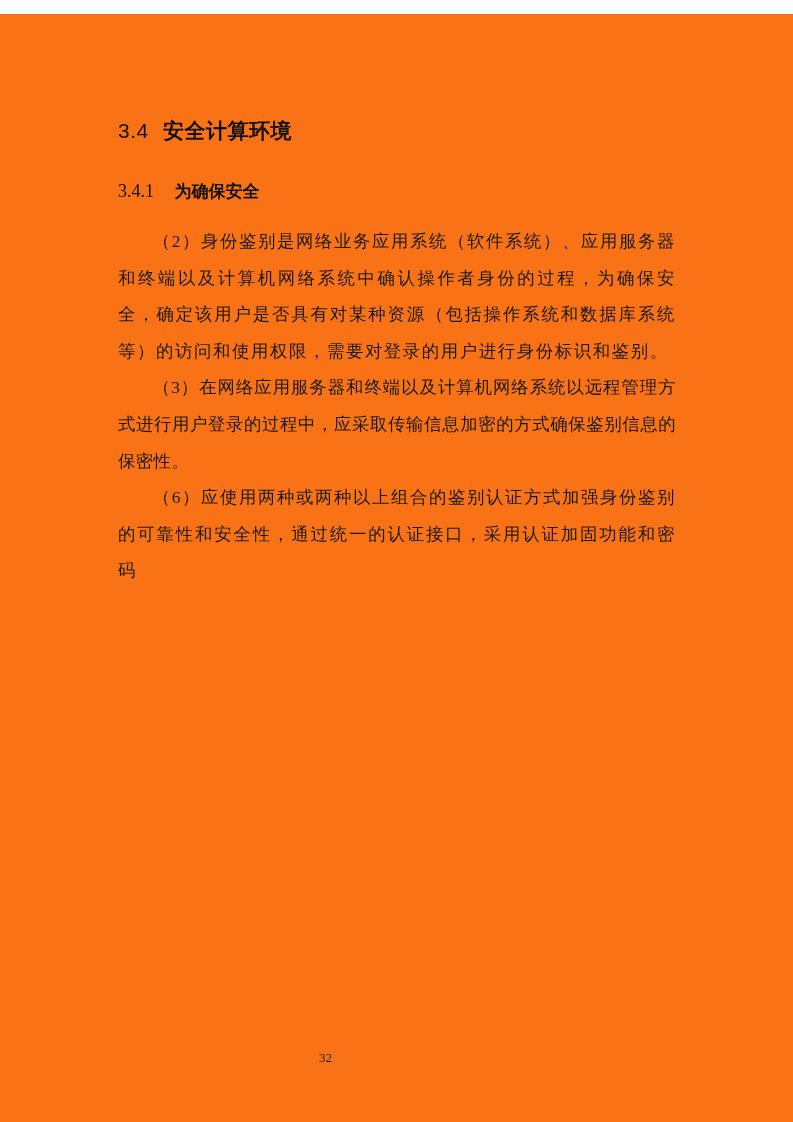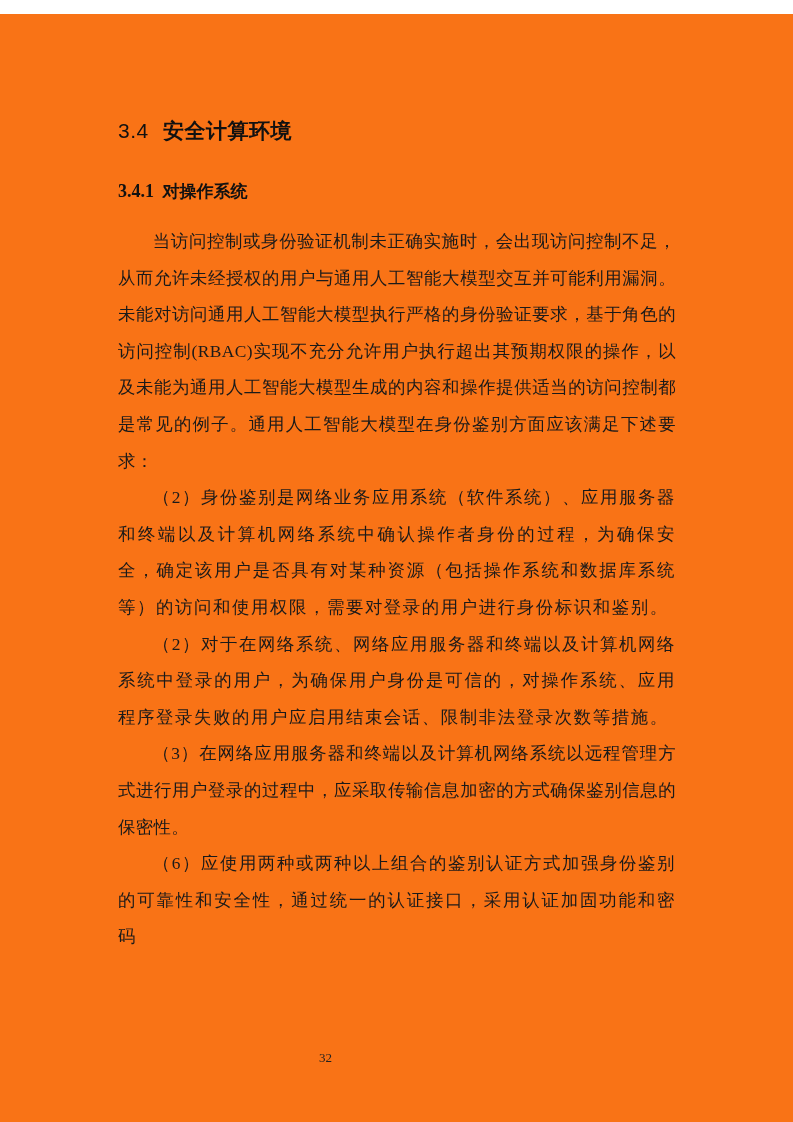--- a/index.html
+++ b/index.html
@@ -10,21 +10,21 @@
     font-family: "Liberation Sans", "DejaVu Sans", sans-serif;
     font-size: 21px; font-weight: bold; color: #111; letter-spacing: 0.5px;
     white-space: nowrap; margin: 0;
   }
   .h2 .num { font-weight: normal; margin-right: 8px; }
   .h3 {
     position: absolute; left: 118px; top: 166px;
     font-family: "Liberation Serif", "DejaVu Serif", serif;
     font-size: 18px; color: #111; white-space: nowrap; margin: 0;
   }
-  .h3 .num { font-weight: bold; margin-right: 4px; }
+  .h3 .num { font-weight: normal; margin-right: 16px; }
   .h3 .title { font-family: "DejaVu Sans", sans-serif; font-weight: bold; font-size: 17px; }
   .body {
     position: absolute; left: 118px; top: 209px; width: 558px;
     font-family: "Liberation Serif", "DejaVu Serif", serif;
     font-size: 17.4px; line-height: 36.6px; color: #1a1a1a;
     text-align: justify; text-justify: inter-character;
   }
   .body p { margin: 0; text-indent: 2em; letter-spacing: 1.6px; }
   .body p.tight { letter-spacing: 0.4px; }
   .footer {
@@ -37,26 +37,24 @@
 
 <div class="page">
 
   <h2 class="h2">
     <span class="num">3.4</span>
     <span class="title">安全计算环境</span>
   </h2>
 
   <h3 class="h3">
     <span class="num">3.4.1</span>
-    <span class="title">对操作系统</span>
+    <span class="title">为确保安全</span>
   </h3>
 
   <div class="body">
-    <p class="tight">当访问控制或身份验证机制未正确实施时，会出现访问控制不足，从而允许未经授权的用户与通用人工智能大模型交互并可能利用漏洞。未能对访问通用人工智能大模型执行严格的身份验证要求，基于角色的访问控制(RBAC)实现不充分允许用户执行超出其预期权限的操作，以及未能为通用人工智能大模型生成的内容和操作提供适当的访问控制都是常见的例子。通用人工智能大模型在身份鉴别方面应该满足下述要求：</p>
     <p>（2）身份鉴别是网络业务应用系统（软件系统）、应用服务器和终端以及计算机网络系统中确认操作者身份的过程，为确保安全，确定该用户是否具有对某种资源（包括操作系统和数据库系统等）的访问和使用权限，需要对登录的用户进行身份标识和鉴别。</p>
-    <p>（2）对于在网络系统、网络应用服务器和终端以及计算机网络系统中登录的用户，为确保用户身份是可信的，对操作系统、应用程序登录失败的用户应启用结束会话、限制非法登录次数等措施。</p>
     <p class="tight">（3）在网络应用服务器和终端以及计算机网络系统以远程管理方式进行用户登录的过程中，应采取传输信息加密的方式确保鉴别信息的保密性。</p>
     <p>（6）应使用两种或两种以上组合的鉴别认证方式加强身份鉴别的可靠性和安全性，通过统一的认证接口，采用认证加固功能和密码</p>
   </div>
 
   <div class="footer">32</div>
 
 </div>
 
 </body></html>

